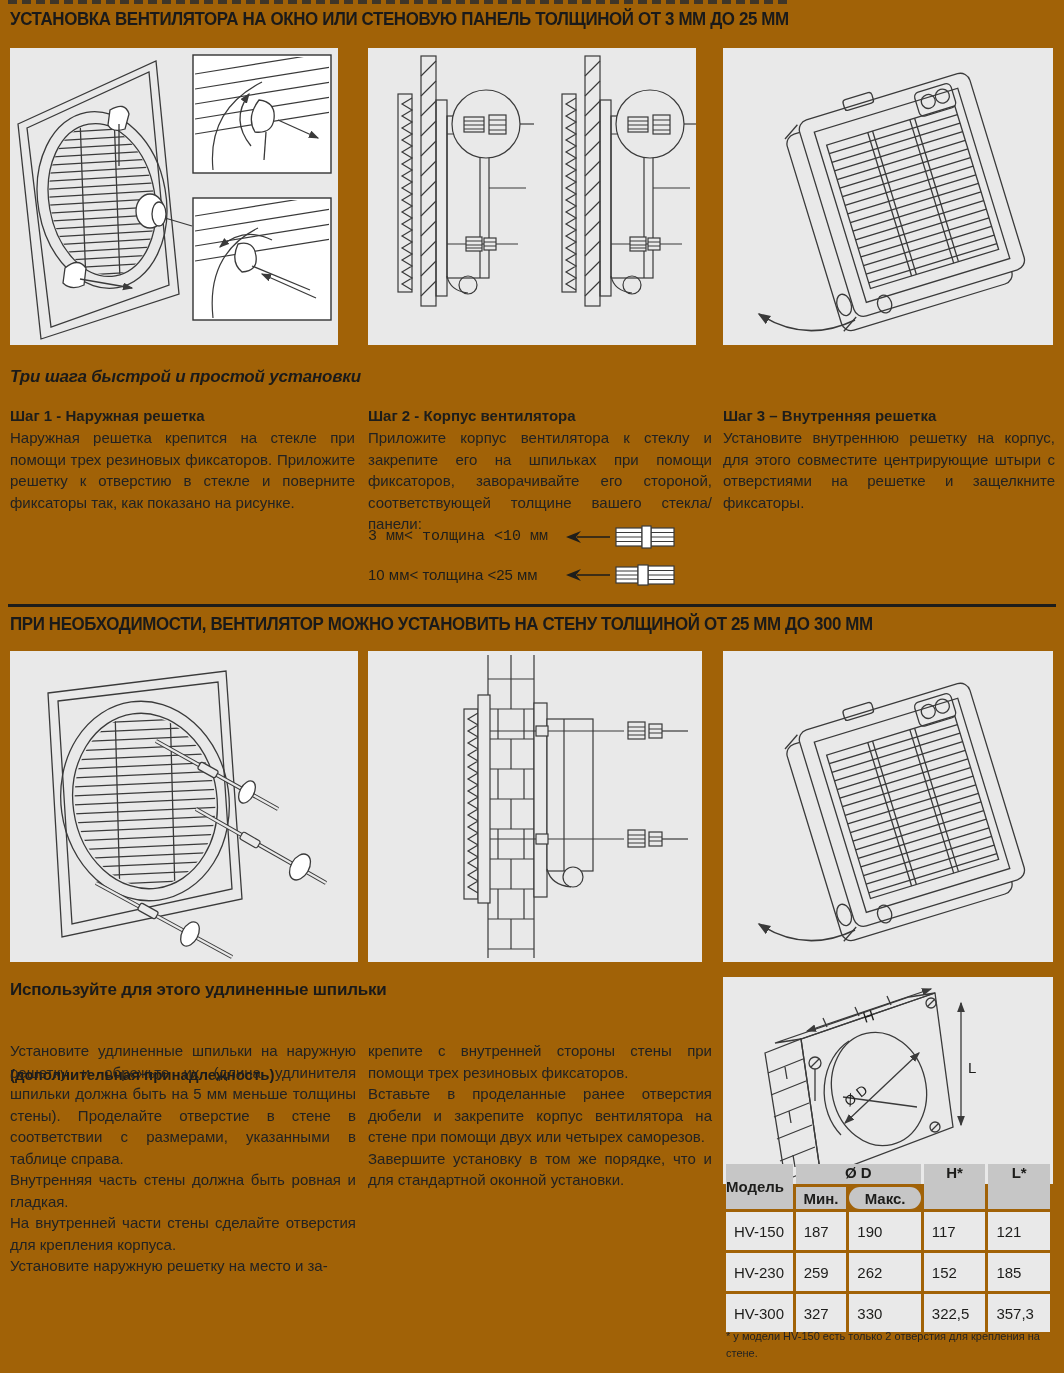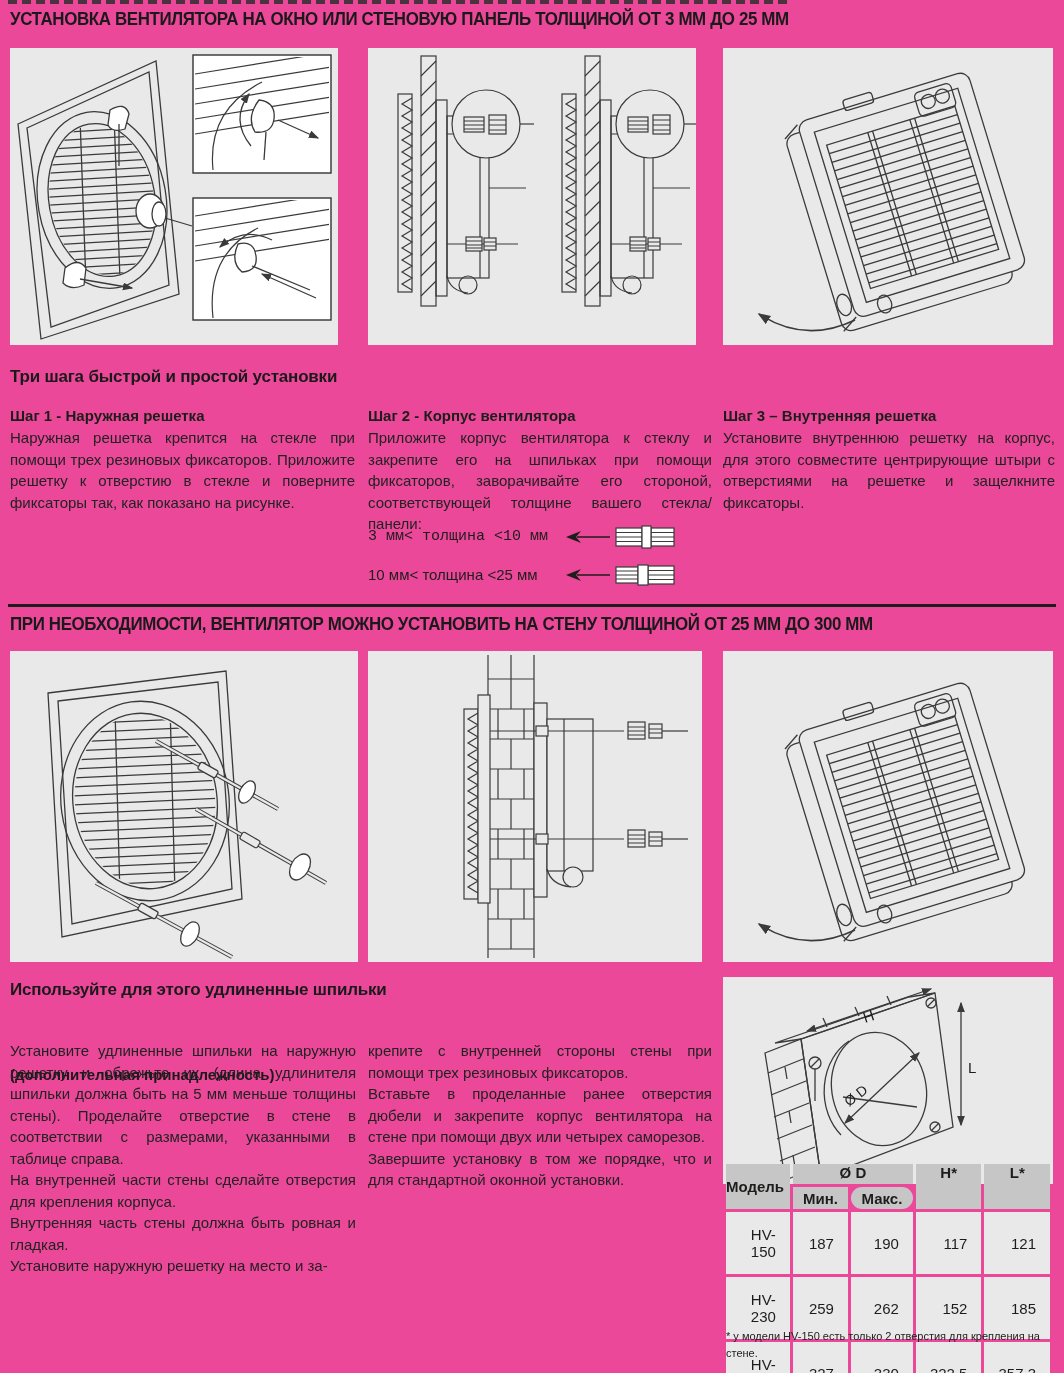--- a/index.html
+++ b/index.html
@@ -1,33 +1,33 @@
 <!DOCTYPE html>
 <html><head>
 <meta charset="utf-8">
 <style>
   html,body{margin:0;padding:0;background:#fff;}
-  .page{position:relative;width:1064px;height:1373px;background:#ec4899;
+  .page{position:relative;width:1064px;height:1373px;background:#a16207;
         font-family:"Liberation Sans", sans-serif;color:#1d1d1b;overflow:hidden;}
   .abs{position:absolute;}
   .h-main{font-size:18px;font-weight:bold;letter-spacing:-0.4px;white-space:nowrap;
           transform:scaleX(0.94);transform-origin:left top;color:#1a1a1a;}
   .h-sub{font-size:17px;font-weight:bold;letter-spacing:-0.2px;color:#1a1a1a;}
   .h-sub2{font-size:15px;font-weight:bold;color:#1a1a1a;}
   .step-title{font-size:15px;font-weight:bold;margin:0 0 3px 0;}
   .body-text{font-size:15px;line-height:21.5px;text-align:justify;color:#222;}
   .body-text p{margin:0;}
   .panel{background:#e9e9e9;}
   .artifact{background:repeating-linear-gradient(90deg,#2e2e2e 0 9px,transparent 9px 14px);
             height:4px;opacity:0.85;}
   .rule{background:#1d1d1b;height:2.5px;}
   .thick-label{font-size:15px;white-space:nowrap;}
   table.spec{border-collapse:separate;border-spacing:3px;width:330px;font-size:15px;}
   table.spec th{background:#c6c6c6;font-weight:bold;padding:0;}
-  table.spec td{background:#e9e9e9;font-weight:normal;padding:14px;text-align:right;height:22px;}
+  table.spec td{background:#e9e9e9;font-weight:normal;padding:8px;text-align:left;height:22px;}
   th.model-h{width:66px;text-align:left;padding-left:11px;vertical-align:middle;}
   th.top-h{height:20px;vertical-align:top;padding-top:3px;}
   th.sub-h{height:22px;}
   td.model-c{text-align:left;padding-left:11px;}
   .footnote{font-size:11px;line-height:17px;color:#222;}
   svg text{font-family:"Liberation Sans", sans-serif;}
 </style>
 </head>
 <body>
 
@@ -147,21 +147,21 @@
         <rect x="220" y="56" width="38" height="25" rx="5"></rect>
         <circle cx="232" cy="68" r="7"></circle>
         <circle cx="247" cy="67" r="7"></circle>
         <ellipse cx="92" cy="238" rx="7" ry="11" fill="#e9e9e9"></ellipse>
         <ellipse cx="131" cy="249" rx="7" ry="9"></ellipse>
       </g>
       <path d="M132,272 Q82,296 36,266" stroke="#3a3a3a" fill="none" stroke-width="1.6" marker-end="url(#ah)"></path>
     </g>
   </svg>
 
-  <div class="abs h-sub" style="left:10px;top:367px;">Три шага быстрой и простой установки</div>
+  <div class="abs h-sub" style="left:10px;top:367px;font-style:italic;">Три шага быстрой и простой установки</div>
 
   <div class="abs" style="left:10px;top:407px;width:345px;">
     <p class="step-title">Шаг 1 - Наружная решетка</p>
     <div class="body-text">Наружная решетка крепится на стекле при помощи трех резиновых фиксаторов. Приложите решетку к отверстию в стекле и поверните фиксаторы так, как показано на рисунке.</div>
   </div>
   <div class="abs" style="left:368px;top:407px;width:344px;">
     <p class="step-title">Шаг 2 - Корпус вентилятора</p>
     <div class="body-text">Приложите корпус вентилятора к стеклу и закрепите его на шпильках при помощи фиксаторов, заворачивайте его стороной, соответствующей толщине вашего стекла/панели:</div>
   </div>
   <div class="abs" style="left:723px;top:407px;width:332px;">
@@ -274,22 +274,22 @@
   <svg class="abs panel" style="left:723px;top:651px;" width="330" height="311" viewBox="0 0 330 311">
     <rect width="330" height="311" fill="#e9e9e9"></rect>
     <use href="#fan3d" y="7"></use>
   </svg>
 
   <div class="abs h-sub" style="left:10px;top:980px;">Используйте для этого удлиненные шпильки</div>
   <div class="abs h-sub2" style="left:10px;top:1066px;">(дополнительная принадлежность)</div>
 
   <div class="abs body-text" style="left:10px;top:1040px;width:346px;">
     <p>Установите удлиненные шпильки на наружную решетку и обрежьте их (длина удлинителя шпильки должна быть на 5 мм меньше толщины стены). Проделайте отверстие в стене в соответствии с размерами, указанными в таблице справа.</p>
+    <p>Внутренняя часть стены должна быть ровная и гладкая.</p>
     <p>На внутренней части стены сделайте отверстия для крепления корпуса.</p>
-    <p>Внутренняя часть стены должна быть ровная и гладкая.</p>
     <p>Установите наружную решетку на место и за-</p>
   </div>
   <div class="abs body-text" style="left:368px;top:1040px;width:344px;">
     <p>крепите с внутренней стороны стены при помощи трех резиновых фиксаторов.</p>
     <p>Вставьте в проделанные ранее отверстия дюбели и закрепите корпус вентилятора на стене при помощи двух или четырех саморезов.</p>
     <p>Завершите установку в том же порядке, что и для стандартной оконной установки.</p>
   </div>
 
   <svg class="abs panel" style="left:723px;top:977px;" width="330" height="207" viewBox="0 0 330 207">
     <rect width="330" height="207" fill="#e9e9e9"></rect>

